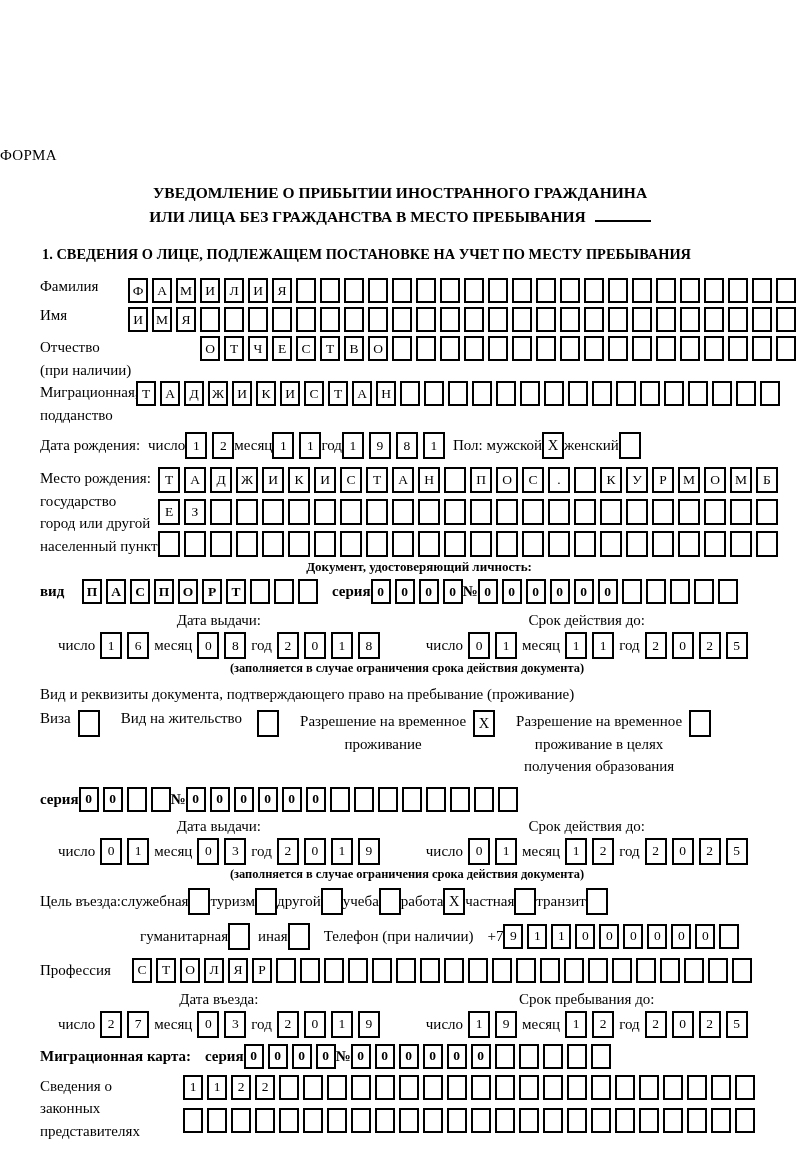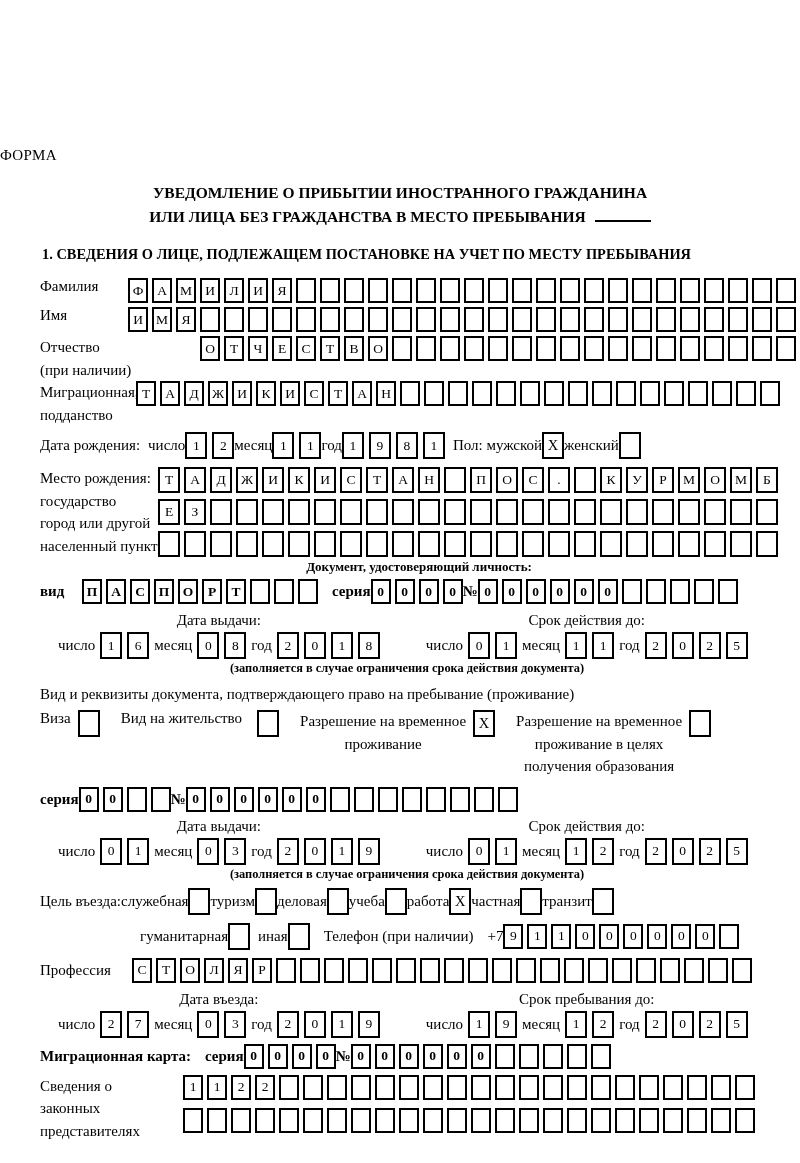--- a/index.html
+++ b/index.html
@@ -501,21 +501,21 @@
         </div>
     </div>
     <div class="note right">(заполняется в случае ограничения срока действия документа)</div>
 
     <div class="row vmid g6 mb8">
       <span class="lbl">Цель въезда:</span>
       <span class="dlbl">служебная</span>
       <span class="cb"></span>
       <span class="dlbl">туризм</span>
       <span class="cb"></span>
-      <span class="dlbl">деловая</span>
+      <span class="dlbl">другой</span>
       <span class="cb"></span>
       <span class="dlbl">учеба</span>
       <span class="cb"></span>
       <span class="dlbl">работа</span>
       <span class="cb">X</span>
       <span class="dlbl">частная</span>
       <span class="cb"></span>
       <span class="dlbl">транзит</span>
       <span class="cb"></span>
     </div>

